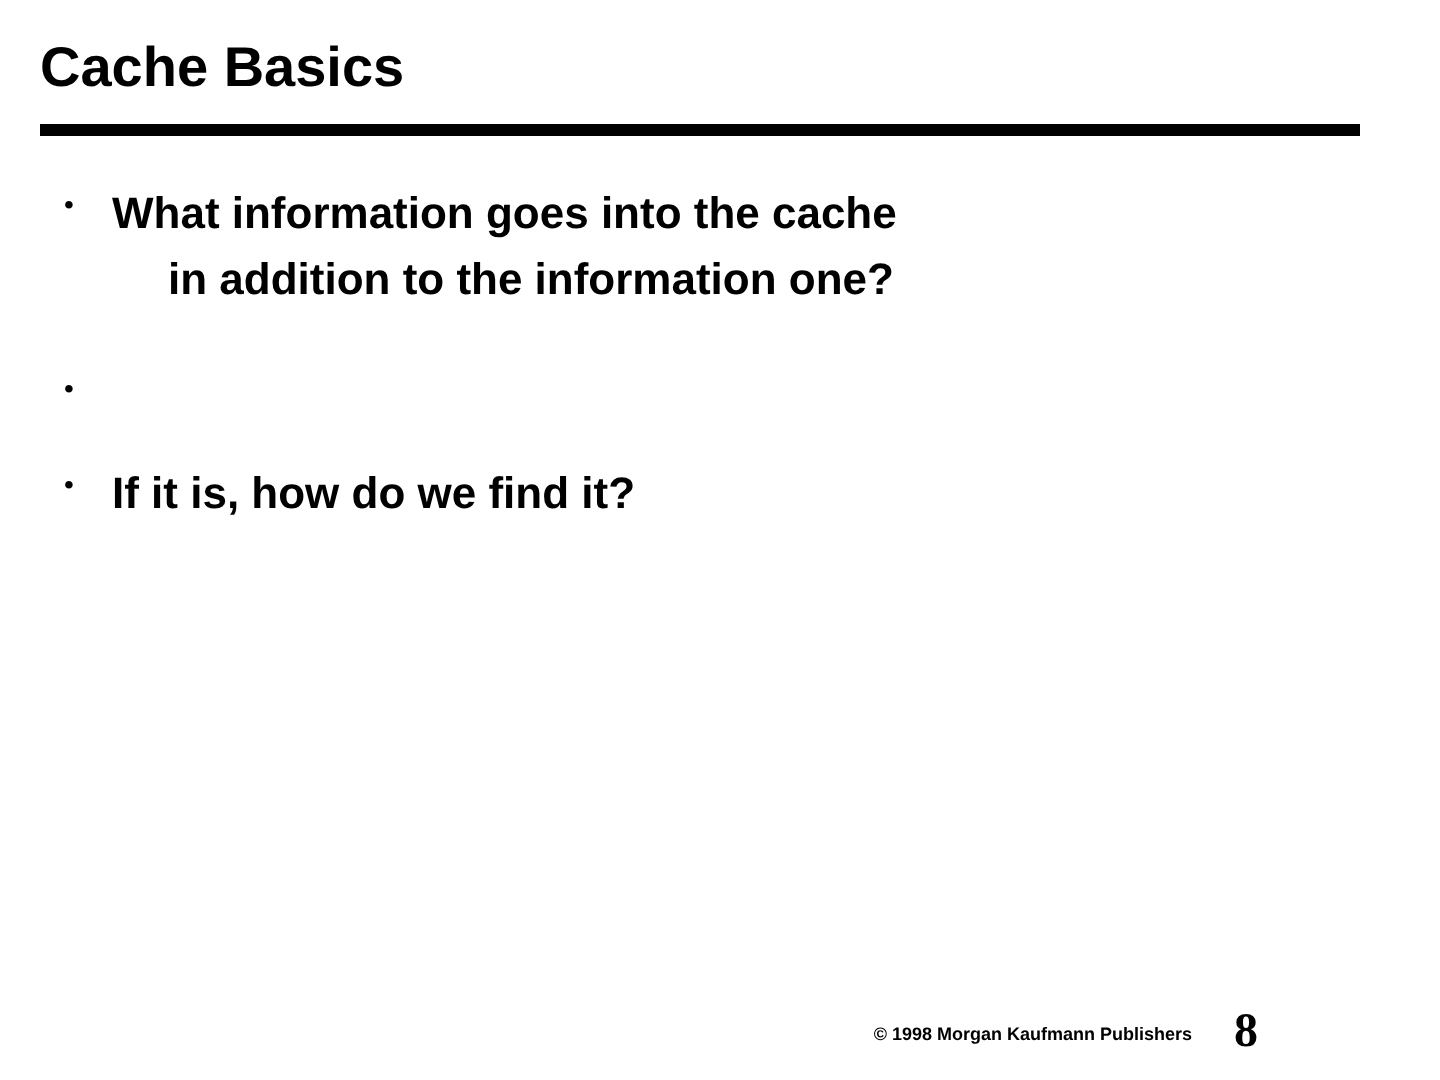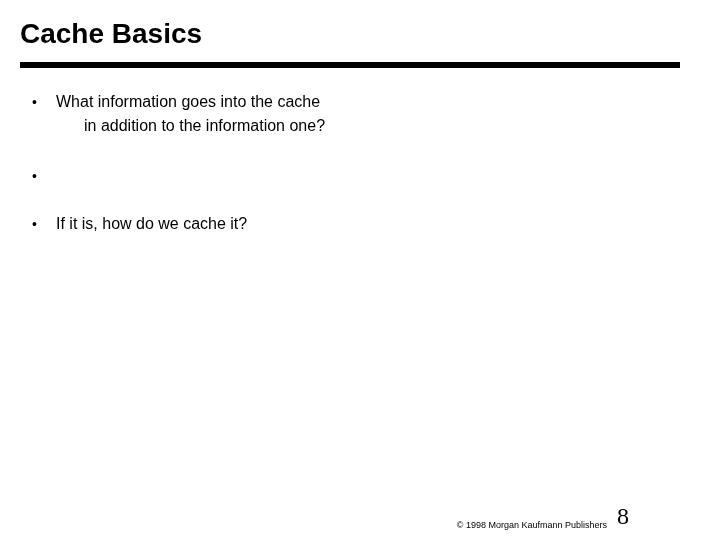--- a/index.html
+++ b/index.html
@@ -3,23 +3,23 @@
 <meta charset="utf-8">
 <style>
   * { margin: 0; padding: 0; box-sizing: border-box; }
   html, body { width: 720px; height: 540px; background: #fff; font-family: Arial, Helvetica, sans-serif; color: #000; }
   .slide { position: relative; width: 645px; height: 540px; }
   .title { position: absolute; left: 20px; top: 18px; font-size: 28px; font-weight: bold; }
   .rule { position: absolute; left: 20px; top: 62px; width: 660px; height: 6px; background: #000; }
   .body { position: absolute; left: 32px; top: 90px; width: 640px; }
   .bullet-row { display: flex; align-items: flex-start; margin-bottom: 26px; }
   .bullet-dot { width: 24px; flex: 0 0 24px; font-size: 14px; line-height: 20px; padding-top: 2px; }
-  .bullet-text { font-size: 16px; font-weight: normal; line-height: 1.5; }
+  .bullet-text { font-size: 22px; font-weight: bold; line-height: 1.5; }
   .sub { padding-left: 28px; }
-  .footer { position: absolute; right: 16px; bottom: 10px; display: flex; align-items: flex-end; gap: 10px; }
+  .footer { position: absolute; right: 16px; bottom: 10px; display: flex; align-items: center; gap: 21px; font-weight: bold; }
   .copyright { font-size: 9px; }
   .pagenum { font-size: 24px; font-family: "Times New Roman", Times, serif; }
 </style>
 </head>
 <body>
 
 <div class="slide">
   <div class="title">Cache Basics</div>
   <div class="rule"></div>
 
@@ -33,21 +33,21 @@
       </div>
     </div>
 
     <div class="bullet-row">
       <div class="bullet-dot">•</div>
     </div>
 
     <div class="bullet-row">
       <div class="bullet-dot">•</div>
       <div class="bullet-text">
-        <div>If it is, how do we cache it?</div>
+        <div>If it is, how do we find it?</div>
       </div>
     </div>
 
   </div>
 
   <div class="footer">
     <span class="copyright">© 1998 Morgan Kaufmann Publishers</span>
     <span class="pagenum">8</span>
   </div>
 </div>

